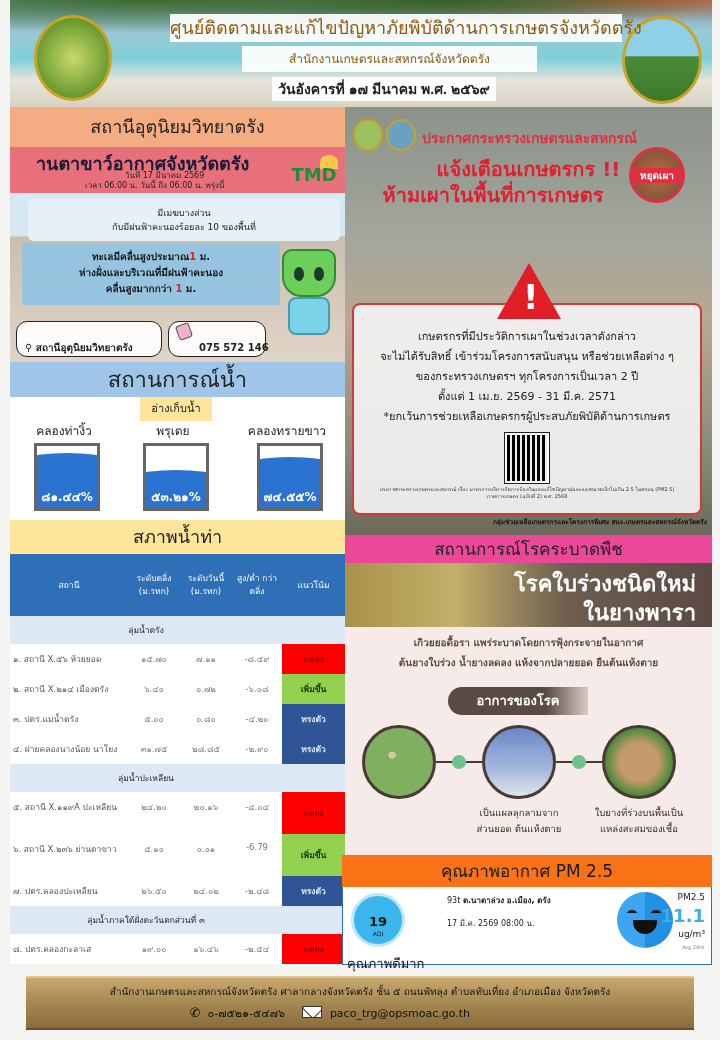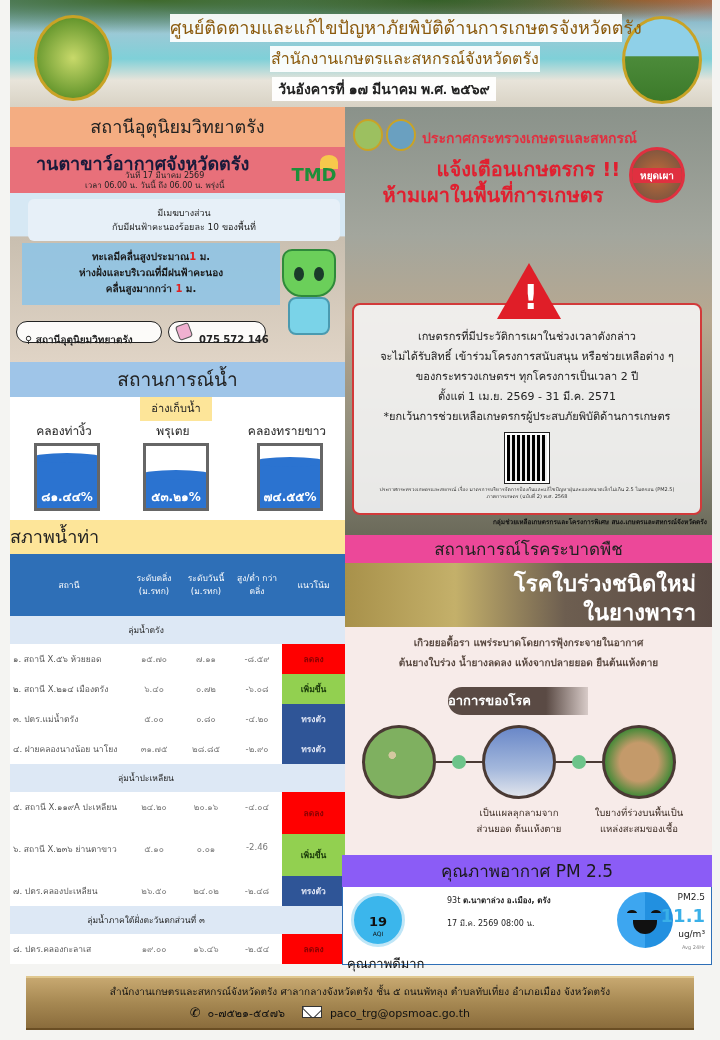--- a/index.html
+++ b/index.html
@@ -6,54 +6,54 @@
 body{width:720px;height:1040px;background:#f4f4f2;font-family:"DejaVu Sans","Liberation Sans",sans-serif;position:relative;overflow:hidden;color:#222}
 .abs{position:absolute}
 
 #header{left:10px;top:0;width:702px;height:107px;background:linear-gradient(180deg,#6fa0b4 0%,#9cc9d6 30%,#7fd0d8 55%,#e8e4da 75%,#d8d2c4 100%);overflow:hidden}
 #header .leaves{position:absolute;left:0;top:0;width:100%;height:40px;background:radial-gradient(ellipse at 20% 0%,#3f6a2c 0,transparent 60%),radial-gradient(ellipse at 60% 0%,#2f5a26 0,transparent 50%),radial-gradient(ellipse at 90% 0%,#c0643a 0,transparent 40%)}
 .logo{position:absolute;border-radius:50%;border:3px solid #c9a326}
 #logo-left{left:24px;top:15px;width:78px;height:86px;background:radial-gradient(circle,#c8d96a 0,#6a9a30 70%,#3d6d1f 100%)}
 #logo-right{left:612px;top:16px;width:80px;height:88px;background:linear-gradient(180deg,#8fd0e8 0,#8fd0e8 45%,#4c8b3a 46%,#3c7a2a 100%)}
 .hdr-box{position:absolute;background:rgba(255,255,255,0.92);color:#8b5a0d;text-align:center;white-space:nowrap;font-family:"Liberation Sans",sans-serif}
 #hdr-title{left:160px;top:14px;width:452px;height:28px;font-size:18px;line-height:28px}
-#hdr-sub{left:260px;top:46px;width:270px;height:26px;font-size:16px;line-height:26px}
+#hdr-sub{left:232px;top:46px;width:295px;height:26px;font-size:12px;line-height:26px}
 #hdr-date{left:262px;top:77px;width:224px;height:24px;font-size:14px;line-height:24px;color:#222;font-weight:bold;background:rgba(255,255,255,0.95)}
 
 #weather-title{left:10px;top:107px;width:335px;height:40px;background:#f4ad82;text-align:center;font-size:18px;line-height:40px}
 #forecast-bar{left:10px;top:147px;width:335px;height:46px;background:#e8707a}
 #forecast-head{position:absolute;left:26px;top:2px;font-size:18px;font-weight:bold;color:#1a1a3a}
 #forecast-date{position:absolute;left:115px;top:22px;font-size:8px}
 #forecast-time{position:absolute;left:75px;top:32px;font-size:8px}
 #tmd-logo{position:absolute;left:278px;top:14px;width:52px;height:28px;font-weight:bold;color:#1d8f3a;font-size:18px;line-height:28px;text-align:center}
 #tmd-sun{position:absolute;left:310px;top:8px;width:18px;height:14px;border-radius:50% 50% 0 0;background:#f7c84c}
 #weather-panel{left:10px;top:193px;width:335px;height:170px;background:linear-gradient(180deg,#d6e8f4 0,#d6e8f4 25%,#c9bfb0 26%,#e0d4c6 100%)}
 #cloud-box{position:absolute;left:18px;top:6px;width:312px;height:42px;background:#e7f0f8;border-radius:6px;text-align:center;font-size:9px;line-height:14px;padding-top:7px}
 #wave-box{position:absolute;left:12px;top:50px;width:258px;height:62px;background:rgba(140,196,232,0.85);text-align:center;font-size:10px;line-height:16px;padding-top:6px;font-weight:bold;color:#1a1a1a}
 .red{color:#e02020}
 #mascot{position:absolute;left:268px;top:46px;width:62px;height:100px}
 #mascot .head{position:absolute;left:4px;top:10px;width:54px;height:48px;background:#6bcf5a;border-radius:10px 10px 20px 20px;border:2px solid #2f8a3a}
 #mascot .eye{position:absolute;top:28px;width:10px;height:14px;background:#1a3a2a;border-radius:50%}
 #mascot .body{position:absolute;left:10px;top:58px;width:42px;height:38px;background:#7ad3e8;border-radius:8px;border:2px solid #4a9ab0}
-.pill{position:absolute;top:128px;height:22px;border:1.5px solid #222;border-radius:11px;background:rgba(255,255,255,0.9);font-size:10px;line-height:19px;font-weight:bold;padding:8px 8px;white-space:nowrap}
+.pill{position:absolute;top:128px;height:36px;border:1.5px solid #222;border-radius:11px;background:rgba(255,255,255,0.9);font-size:10px;line-height:19px;font-weight:bold;padding:16px 8px;white-space:nowrap}
 #pill-station{left:6px;width:146px}
 #pill-phone{left:158px;width:98px;padding-left:30px}
 #phone-icon{position:absolute;left:8px;top:2px;width:14px;height:15px;border:1.5px solid #555;border-radius:3px;background:#f0b0d0;transform:rotate(-20deg)}
 
-#water-title{left:10px;top:362px;width:335px;height:35px;background:#9fc5e8;text-align:center;font-size:19px;line-height:35px}
+#water-title{left:10px;top:362px;width:335px;height:35px;background:#9fc5e8;text-align:center;font-size:22px;line-height:35px}
 #water-panel{left:10px;top:397px;width:335px;height:123px;background:#fff}
 #reservoir-label{position:absolute;left:130px;top:0;width:72px;height:24px;background:#fde599;text-align:center;font-size:11px;line-height:24px}
 .dam{position:absolute;top:26px;width:80px}
 .dam-name{font-size:12px;text-align:center;height:16px;line-height:16px}
 .tank{position:absolute;top:20px;left:10px;width:66px;height:68px;border:3px solid #666;background:#fff;overflow:hidden}
 .fill{position:absolute;left:0;bottom:0;width:100%;background:#2b73d0}
 .fill::before{content:"";position:absolute;left:-10%;top:-5px;width:120%;height:10px;background:#2b73d0;border-radius:50%}
 .pct{position:absolute;left:0;bottom:2px;width:100%;text-align:center;color:#fff;font-size:12px;font-weight:bold}
 
-#tide-title{left:10px;top:520px;width:335px;height:46px;background:#fde599;text-align:left;font-size:18px;line-height:34px}
+#tide-title{left:10px;top:520px;width:335px;height:46px;background:#fde599;text-align:center;font-size:18px;line-height:34px}
 #tide-table{left:10px;top:554px;width:335px;border-collapse:collapse;table-layout:fixed;font-size:8.5px}
 #tide-table th{background:#2e6fb7;color:#fff;font-weight:normal;height:62px;font-size:8.5px;line-height:13px}
 #tide-table td{height:30px;color:#555;padding:0 3px}
 #tide-table td.num{text-align:center;color:#777}
 #tide-table tr.group td{background:#dde8f5;text-align:center;color:#222;height:28px}
 #tide-table tr.data td{background:#fff}
 #tide-table tr.tall td{height:42px;vertical-align:top;padding-top:8px}
 #tide-table td.trend{font-weight:bold;text-align:center;color:#222;vertical-align:middle !important;padding-top:0 !important}
 .t-down{background:#ff0000 !important;color:#8b0000 !important}
 .t-up{background:#92d050 !important;color:#1a3a0a !important}
@@ -74,29 +74,29 @@
 .notice-line{font-size:11px;font-weight:normal;line-height:20px;white-space:nowrap}
 #qr{margin:6px auto 0;width:44px;height:50px;background:repeating-linear-gradient(90deg,#111 0 3px,#fff 3px 5px),#111;border:2px solid #fff;outline:1px solid #222;background-blend-mode:difference}
 #notice-ref{font-size:5px;color:#333;line-height:7px;margin-top:3px}
 #burn-credit{position:absolute;left:0;width:362px;top:410px;text-align:right;font-size:6.5px;font-weight:bold;color:#111}
 #pest-title{left:345px;top:535px;width:367px;height:28px;background:#ec4899;text-align:center;font-size:17px;line-height:28px}
 #pest-banner{left:345px;top:563px;width:367px;height:64px;background:linear-gradient(90deg,#a8914a 0%,#c4b06a 30%,#6d5e50 60%,#5a4a44 100%)}
 #pest-head1{position:absolute;right:16px;top:3px;font-size:22px;font-weight:bold;color:#fff}
 #pest-head2{position:absolute;right:16px;top:32px;font-size:22px;font-weight:bold;color:#fff}
 #pest-body{left:345px;top:627px;width:367px;height:228px;background:#f7ebe9}
 .pest-desc{position:absolute;left:0;width:367px;text-align:center;font-size:10px;font-weight:bold;color:#5a4a42;white-space:nowrap}
-#symptom-label{position:absolute;left:103px;top:60px;width:140px;height:28px;background:linear-gradient(90deg,#5a4a44 70%,rgba(90,74,68,0.2));border-radius:14px 0 0 14px;color:#fff;font-size:13px;font-weight:bold;line-height:28px;text-align:left}
+#symptom-label{position:absolute;left:103px;top:60px;width:140px;height:28px;background:linear-gradient(90deg,#5a4a44 70%,rgba(90,74,68,0.2));border-radius:14px 0 0 14px;color:#fff;font-size:13px;font-weight:bold;line-height:28px;text-align:center}
 .sym{position:absolute;top:98px;width:74px;height:74px;border-radius:50%;border:3px solid #4a3a34}
 #sym1{left:17px;background:radial-gradient(circle at 40% 40%,#d4c8a0 0 6%,#7fb060 7% 100%)}
 #sym2{left:137px;background:linear-gradient(180deg,#6a88c8 0,#a4b8dc 60%,#e0e4ec 100%)}
 #sym3{left:257px;background:radial-gradient(circle at 50% 50%,#c49a6a 0 40%,#4a8a3a 70%)}
 .connector{position:absolute;top:134px;height:2px;background:#4a3a34}
 .dot{position:absolute;top:128px;width:14px;height:14px;border-radius:50%;background:#6dc48a}
 .sym-cap{position:absolute;top:178px;width:110px;text-align:center;font-size:9.5px;color:#3a2a22;line-height:16px}
-#pm-title{left:342px;top:855px;width:370px;height:32px;background:#8b5cf6;text-align:center;font-size:17px;line-height:32px;color:#1a1a1a}
+#pm-title{left:342px;top:855px;width:370px;height:32px;background:#f97316;text-align:center;font-size:17px;line-height:32px;color:#1a1a1a}
 #pm-panel{left:342px;top:887px;width:370px;height:78px;background:#fff;border:1px solid #2e6fb7;border-top:none}
 #aqi-circle{position:absolute;left:8px;top:6px;width:54px;height:54px;border-radius:50%;background:#3bb6ec;border:3px solid #bfe6f7;text-align:center}
 #aqi-val{position:absolute;left:0;top:18px;width:100%;font-size:13px;font-weight:bold;color:#111}
 #aqi-unit{position:absolute;left:0;top:34px;width:100%;font-size:6px;color:#111}
 #aqi-quality{position:absolute;left:4px;top:66px;font-size:13px;color:#111}
 #pm-station{position:absolute;left:104px;top:7px;font-size:8px;color:#222}
 #pm-station b{font-weight:bold}
 #pm-time{position:absolute;left:104px;top:30px;font-size:8px;color:#222}
 #smiley{position:absolute;left:274px;top:5px;width:56px;height:56px;border-radius:50%;background:linear-gradient(90deg,#3da6f0 50%,#2290e0 50%)}
 #smiley .e{position:absolute;top:18px;width:10px;height:6px;border-top:3px solid #111;border-radius:50% 50% 0 0}
@@ -236,21 +236,21 @@
         <td>๕. สถานี X.๑๑๙A ปะเหลียน</td>
         <td class="num">๒๔.๒๐</td>
         <td class="num">๒๐.๑๖</td>
         <td class="num">-๔.๐๔</td>
         <td class="trend t-down">ลดลง</td>
       </tr>
   <tr class="data tall">
         <td>๖. สถานี X.๒๓๖ ย่านตาขาว</td>
         <td class="num">๕.๑๐</td>
         <td class="num">๐.๐๑</td>
-        <td class="num">-2.46</td>
+        <td class="num">-6.79</td>
         <td class="trend t-up">เพิ่มขึ้น</td>
       </tr>
   <tr class="data">
         <td>๗. ปตร.คลองปะเหลียน</td>
         <td class="num">๒๖.๕๐</td>
         <td class="num">๒๔.๐๒</td>
         <td class="num">-๒.๔๘</td>
         <td class="trend t-flat">ทรงตัว</td>
       </tr>
   <tr class="group">

